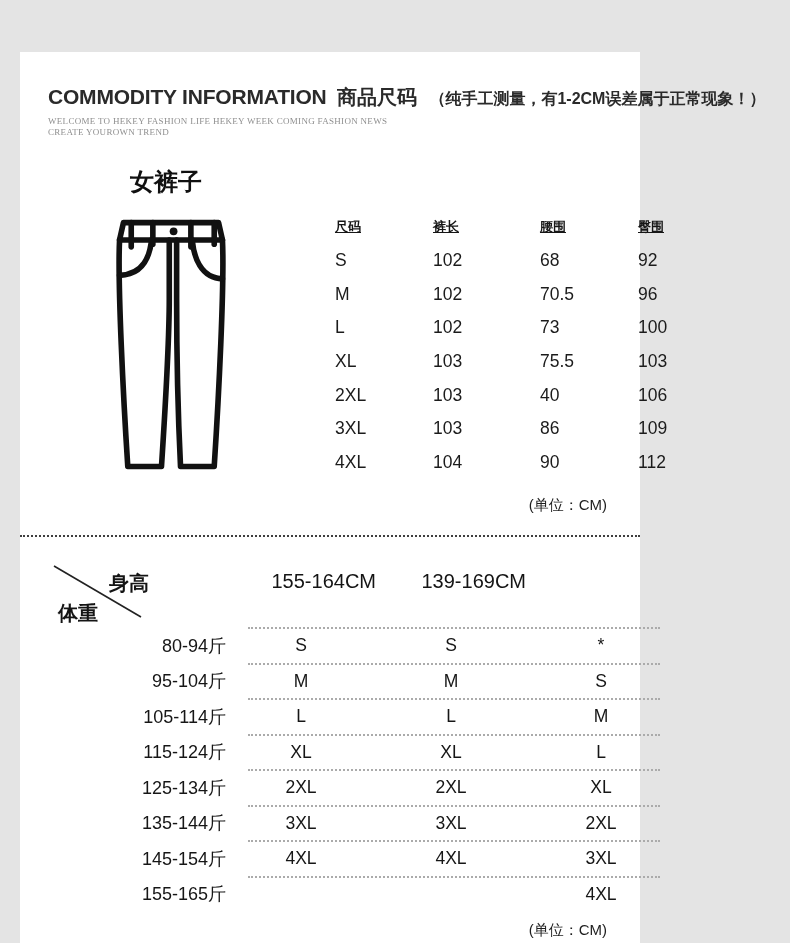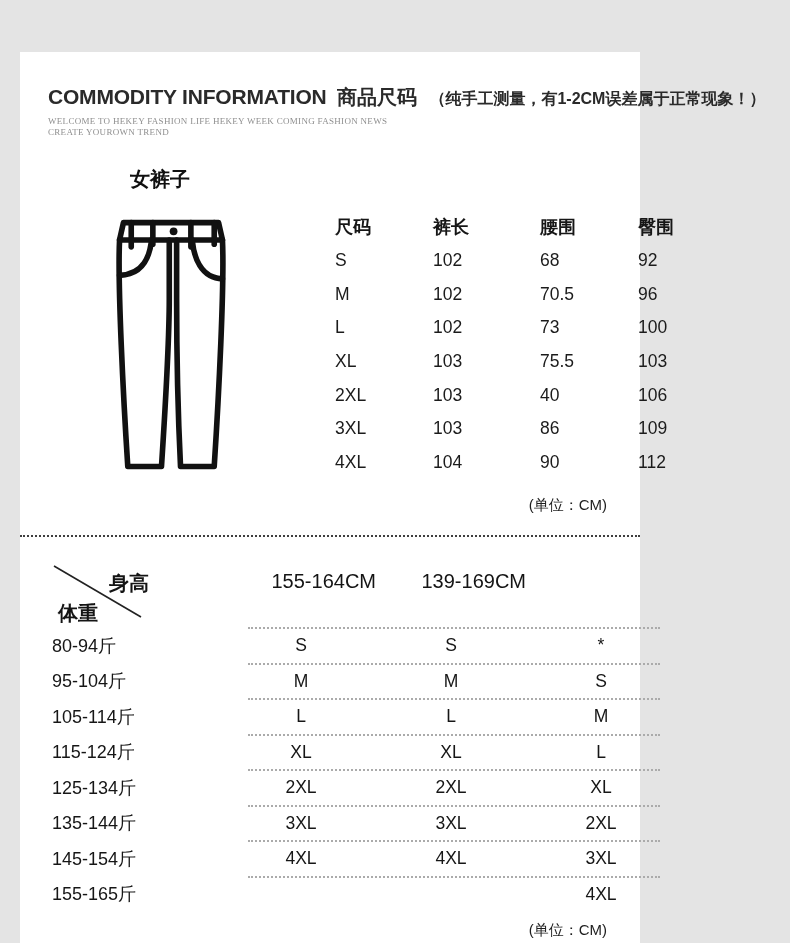--- a/index.html
+++ b/index.html
@@ -19,29 +19,29 @@
   .hdr { position:absolute; left:28px; top:32px; width:700px; }
   .hdr-line { white-space:nowrap; }
   .hdr-en { font-size:21px; font-weight:700; color:#2a2a2a; letter-spacing:-0.2px; }
   .hdr-cn { font-size:20px; font-weight:700; color:#2a2a2a; margin-left:6px; }
   .hdr-note { font-size:16px; font-weight:600; color:#2a2a2a; margin-left:8px; }
   .hdr-sub {
     margin-top:5px; font-family:"Liberation Serif","DejaVu Serif",serif;
     font-size:9px; line-height:11px; color:#8f8f8f; letter-spacing:0.3px;
   }
   
-  .product-name { position:absolute; left:110px; top:114px; font-size:20px; font-weight:700; color:#101010; }
+  .product-name { position:absolute; left:110px; top:114px; font-size:24px; font-weight:700; color:#101010; }
   .pants { position:absolute; left:86px; top:162px; width:130px; height:268px; }
   
   .size-table {
     position:absolute; left:315px; top:158px;
     display:grid; grid-template-columns:98px 107px 98px 90px; grid-auto-rows:33.7px;
     align-items:center; font-size:17.5px; color:#1b1b1b;
   }
-  .st-head { font-weight:700; font-size:18px; color:#161616; }
+  .st-head { font-weight:700; font-size:13px; color:#161616;text-decoration:underline; }
   .unit-note { position:absolute; right:33px; font-size:15px; font-weight:500; color:#1e1e1e; }
   .unit-1 { top:444px; }
   .unit-2 { top:869px; }
   
   .divider { position:absolute; left:0; right:0; top:483px; border-top:2px dotted #3f3f3f; height:0; }
   
   .matrix-head { position:absolute; left:0; top:500px; width:750px; height:72px; }
   .diag-svg { position:absolute; left:33px; top:13px; width:90px; height:54px; }
   .axis-col { position:absolute; left:89px; top:18px; font-size:20px; font-weight:700; color:#141414; }
   .axis-row { position:absolute; left:38px; top:48px; font-size:20px; font-weight:700; color:#141414; }
@@ -53,21 +53,21 @@
   
   .matrix-body { position:absolute; left:0; top:576px; width:750px; }
   .matrix-row {
     position:relative; display:grid; grid-template-columns:206px 150px 150px 150px;
     height:35.5px; align-items:center;
   }
   .matrix-row::before {
     content:""; position:absolute; top:-1px; left:228px; width:412px; height:0;
     border-top:2px dotted #ababab;
   }
-  .matrix-label { padding-left:32px; font-size:18px; color:#161616; }
+  .matrix-label { padding-left:32px; font-size:18px; color:#161616;text-align:right; }
   .matrix-cell { text-align:center; font-size:17.5px; color:#161616; }
 </style>
 </head>
 <body>
 
 <div class="card">
 
   <div class="hdr">
     <div class="hdr-line">
       <span class="hdr-en">COMMODITY INFORMATION</span>

